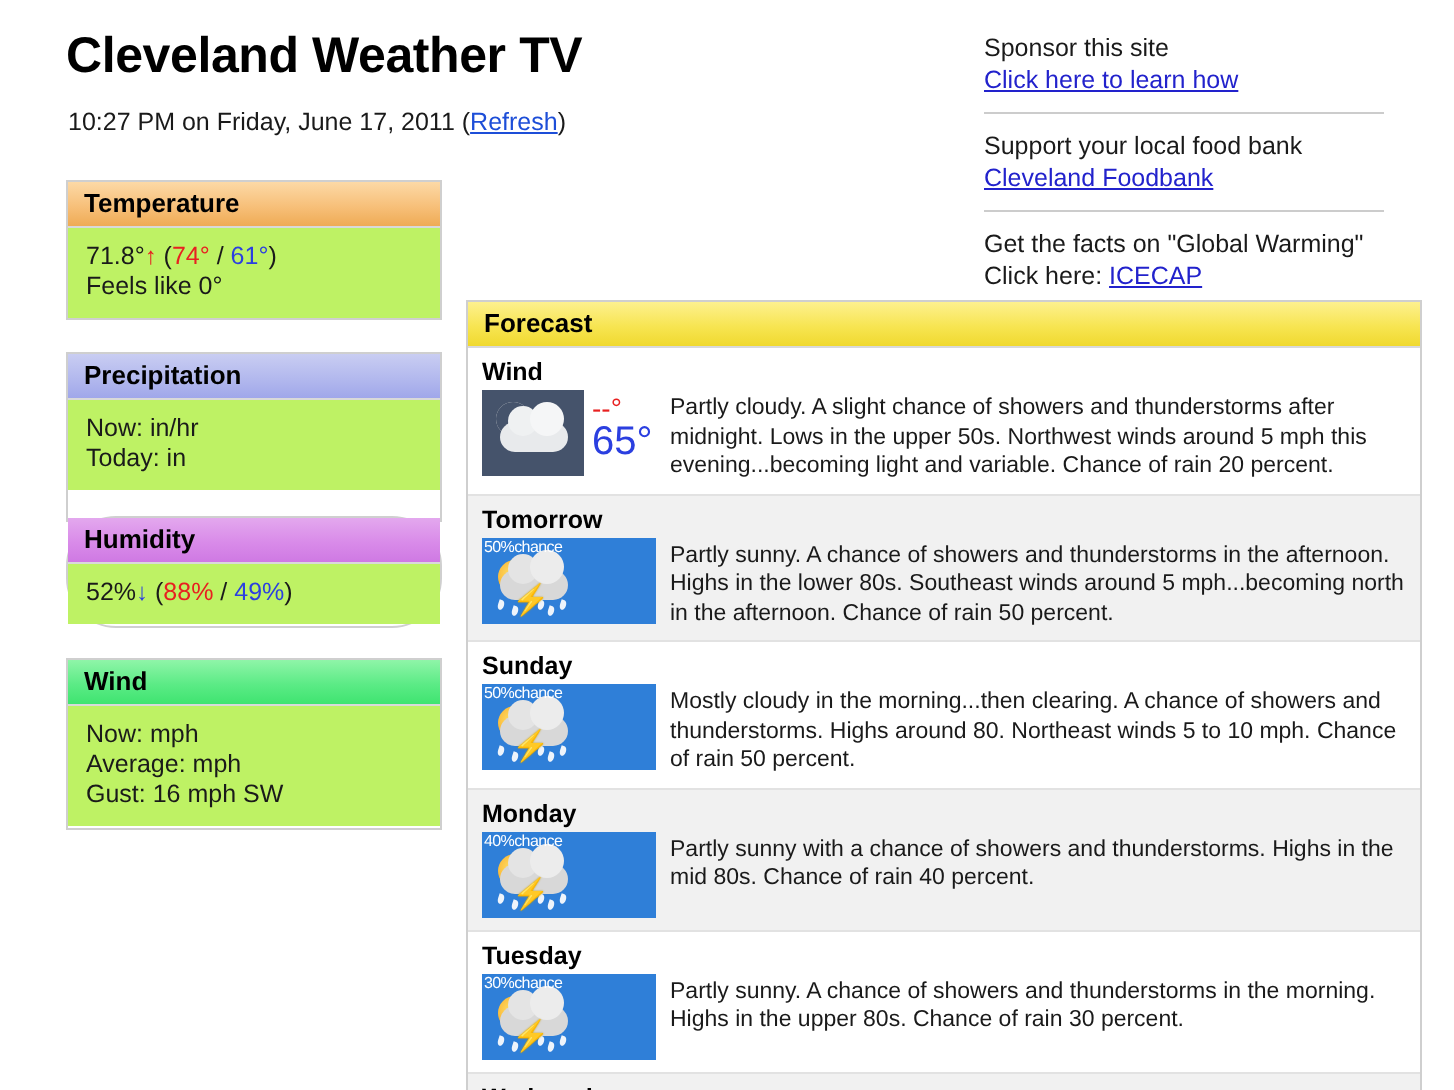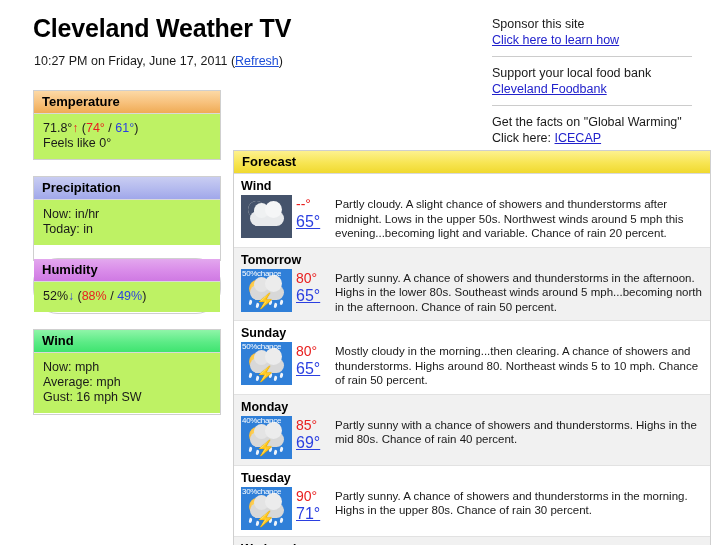--- a/index.html
+++ b/index.html
@@ -145,40 +145,40 @@
     width: 55px;
   }
   .fc-temps {
     flex: 0 0 auto;
     width: 34px;
     padding-top: 1px;
     text-align: left;
     line-height: 17px;
   }
   .fc-hi { font-size: 14px; color: #e82020; display: block; }
-  .fc-lo { font-size: 16px; color: #2b3fe0; display: block; text-decoration: underline; }
+  .fc-lo { font-size: 20px; color: #2b3fe0; display: block; }
   .fc-desc {
     flex: 1 1 auto;
     font-size: 11.5px;
     line-height: 14.5px;
     color: #1a1a1a;
     padding-left: 5px;
     padding-top: 2px;
   }
 
   
   .wicon {
     position: relative;
     width: 51px;
     height: 43px;
     overflow: hidden;
     display: block;
   }
   .wicon.night { background: #45536b; }
-  .wicon.storm { background: #2f7fd8; }
+  .wicon.storm { background: #2f7fd8; padding-left: 36px; }
 
   .wicon .chance-label {
     position: absolute;
     left: 0; top: 0;
     width: 100%;
     font-size: 8px;
     color: #ffffff;
     line-height: 10px;
     letter-spacing: -0.3px;
     text-align: left;

